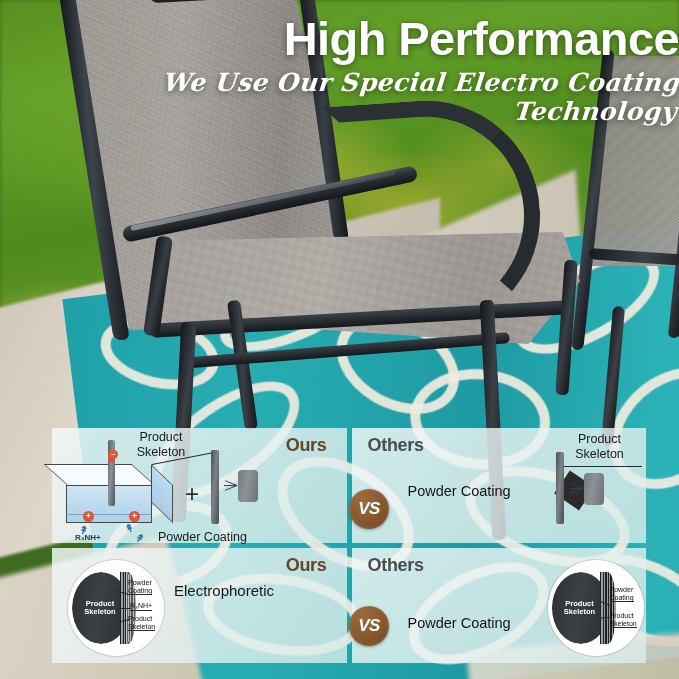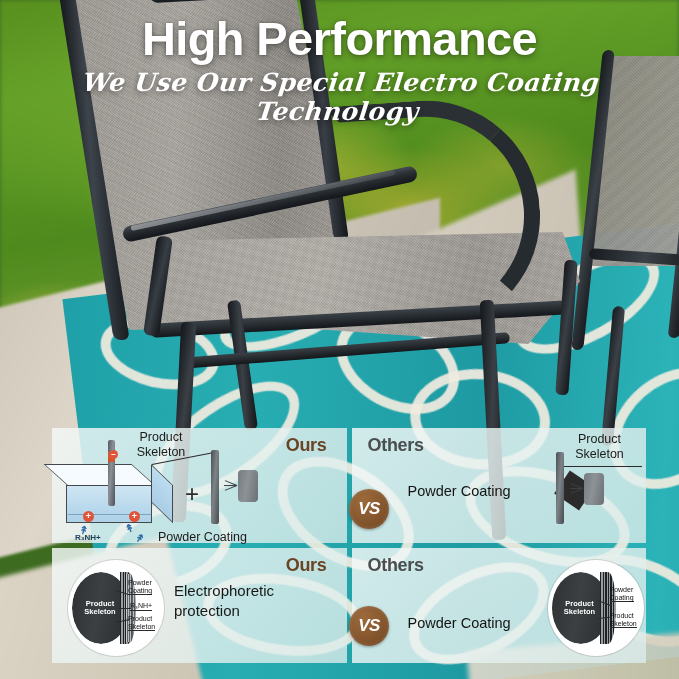--- a/index.html
+++ b/index.html
@@ -188,21 +188,21 @@
     background:
       repeating-linear-gradient(45deg, rgba(255,255,255,.05) 0 1px, rgba(0,0,0,.05) 1px 2px),
       linear-gradient(100deg,#8f8b86,#a29e98);
     transform:skewX(-7deg);
     opacity:.95;
   }
 
   
   .headline-wrap {
     position:absolute; left:0; top:14px; width:679px;
-    text-align:center;
+    text-align:right;
     z-index:20;
   }
   .headline {
     font-size:47px;
     font-weight:bold;
     color:#ffffff;
     letter-spacing:-.6px;
     line-height:1.05;
     text-shadow:0 2px 7px rgba(0,0,0,.42), 0 0 2px rgba(0,0,0,.3);
     font-family:"Liberation Sans", sans-serif;
@@ -430,21 +430,21 @@
     white-space:nowrap;
   }
   .xs-ul { border-bottom:1px solid #2b2b2b; }
 
   .body-text {
     position:absolute;
     font-size:15px;
     color:#181818;
     line-height:1.32;
   }
-  .c3 .body-text { left:122px; top:33px; }
+  .c3 .body-text { left:122px; top:33px;text-align:right; }
 
   .pc-mid {
     position:absolute;
     font-size:14.5px;
     color:#141414;
   }
   .c2 .pc-mid { left:56px; top:55px; }
   .c4 .pc-mid { left:56px; top:67px; }
 </style>
 </head>
@@ -598,21 +598,20 @@
           <div>Product</div>
           <div class="xs-ul">Skeleton</div>
         </div>
         <div class="leader" style="left:48px; top:30px; width:14px; transform:rotate(18deg);"></div>
         <div class="leader" style="left:50px; top:48px; width:13px;"></div>
         <div class="leader" style="left:48px; top:62px; width:14px; transform:rotate(-12deg);"></div>
       </div>
 
       <div class="body-text">
         <div>Electrophoretic</div>
-        <div>protection</div>
       </div>
     </div>
 
     <div class="cell c4">
       <div class="cell-title t-others">Others</div>
 
       <div class="pc-mid">Powder Coating</div>
 
       <div class="xs">
         <div class="xs-disc"></div>

